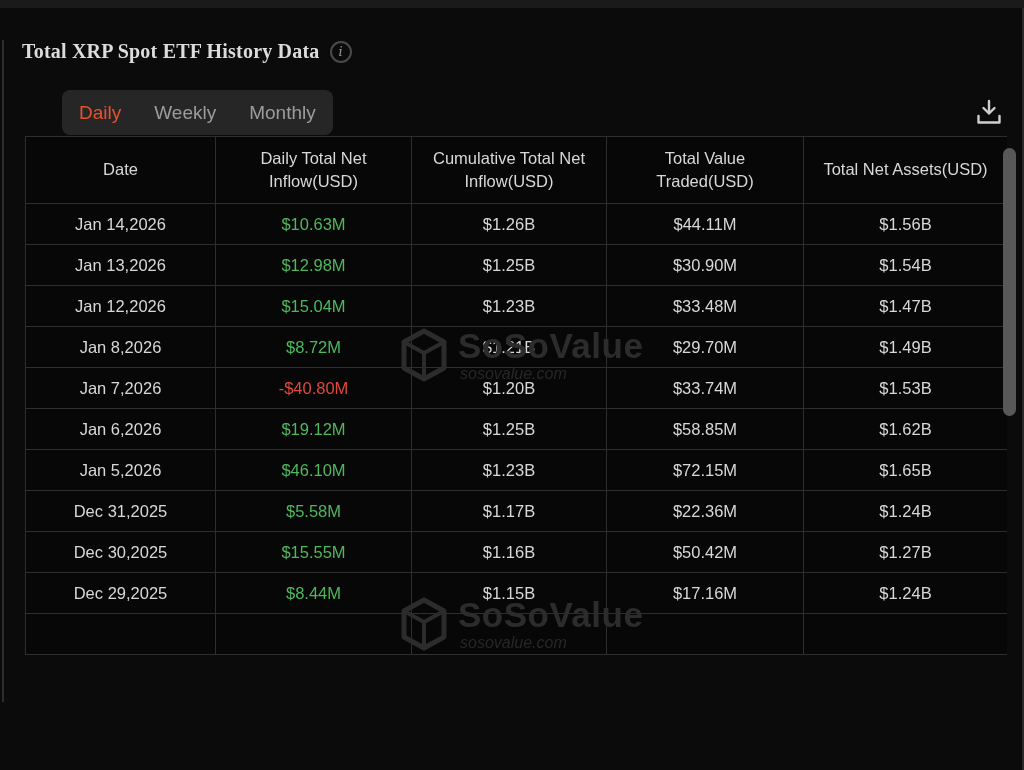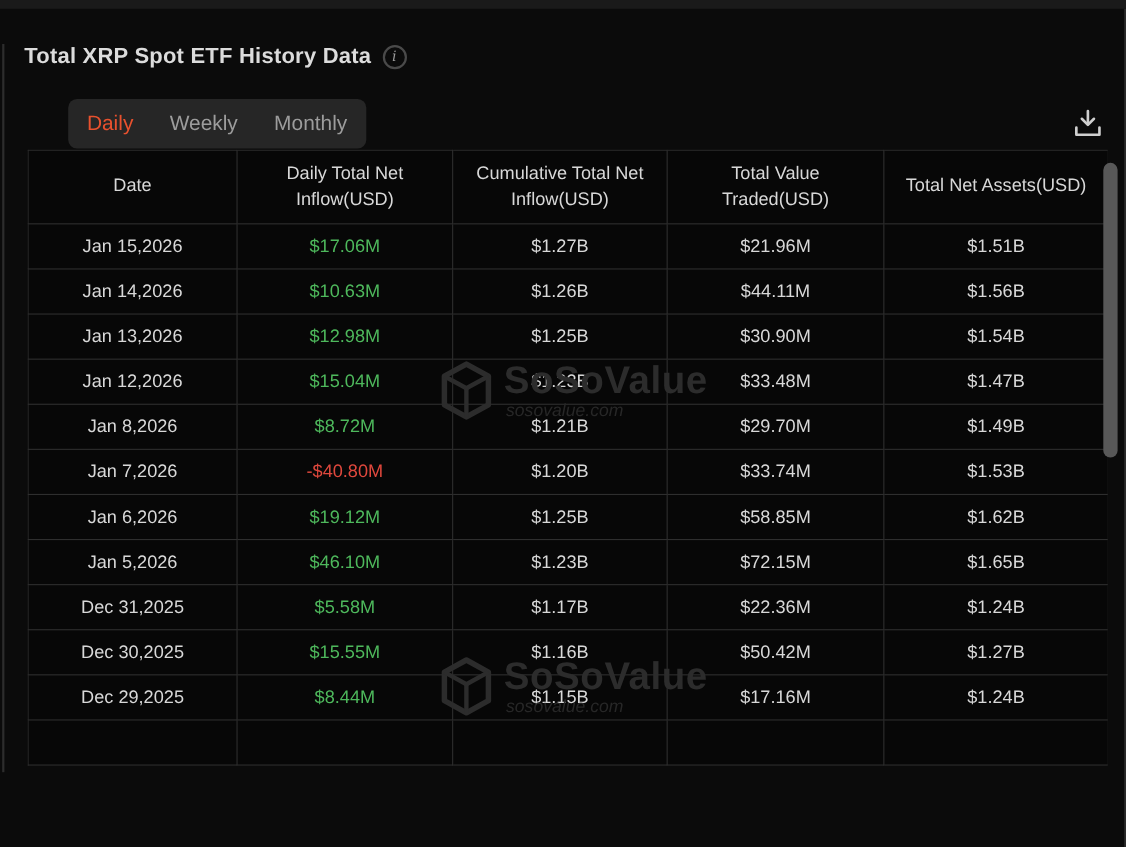--- a/index.html
+++ b/index.html
@@ -13,21 +13,21 @@
     width:1024px;height:770px;position:relative;overflow:hidden;
     background:var(--bg);
     font-family:"Liberation Sans","DejaVu Sans",sans-serif;
     color:var(--text);
   }
   .top-strip{position:absolute;top:0;left:0;width:1024px;height:8px;background:#1a1a1a;}
   .left-edge{position:absolute;left:2px;top:40px;width:2px;height:662px;background:#2d2d2d;}
   .right-edge{position:absolute;right:0;top:8px;width:2px;height:762px;background:#2b2b2b;}
 
   .title-row{position:absolute;left:22px;top:40px;display:flex;align-items:center;gap:10px;}
-  .title{font-size:20px;font-weight:bold;color:#dcdcdc;letter-spacing:.2px;}
+  .title{font-size:20px;font-weight:bold;color:#dcdcdc;letter-spacing:.2px;font-family:Liberation Serif, serif;}
   .info-icon{
     width:22px;height:22px;border-radius:50%;border:2px solid #4a4a4a;
     color:#9a9a9a;font-size:13px;display:flex;align-items:center;justify-content:center;
     font-family:"DejaVu Serif",serif;font-style:italic;line-height:1;
   }
 
   .tabs{
     position:absolute;left:22px;top:90px;height:45px;background:#262626;border-radius:8px;
     display:flex;align-items:center;padding:0 17px;gap:33px;font-size:19px;margin-left:40px;
   }
@@ -103,27 +103,20 @@
       <tr>
           <th>Date</th>
           <th>Daily Total Net Inflow(USD)</th>
           <th>Cumulative Total Net Inflow(USD)</th>
           <th>Total Value Traded(USD)</th>
           <th>Total Net Assets(USD)</th>
         </tr>
     </thead>
     <tbody>
         <tr>
-          <td>Jan 15,2026</td>
-          <td class="pos">$17.06M</td>
-          <td>$1.27B</td>
-          <td>$21.96M</td>
-          <td>$1.51B</td>
-        </tr>
-        <tr>
           <td>Jan 14,2026</td>
           <td class="pos">$10.63M</td>
           <td>$1.26B</td>
           <td>$44.11M</td>
           <td>$1.56B</td>
         </tr>
         <tr>
           <td>Jan 13,2026</td>
           <td class="pos">$12.98M</td>
           <td>$1.25B</td>

